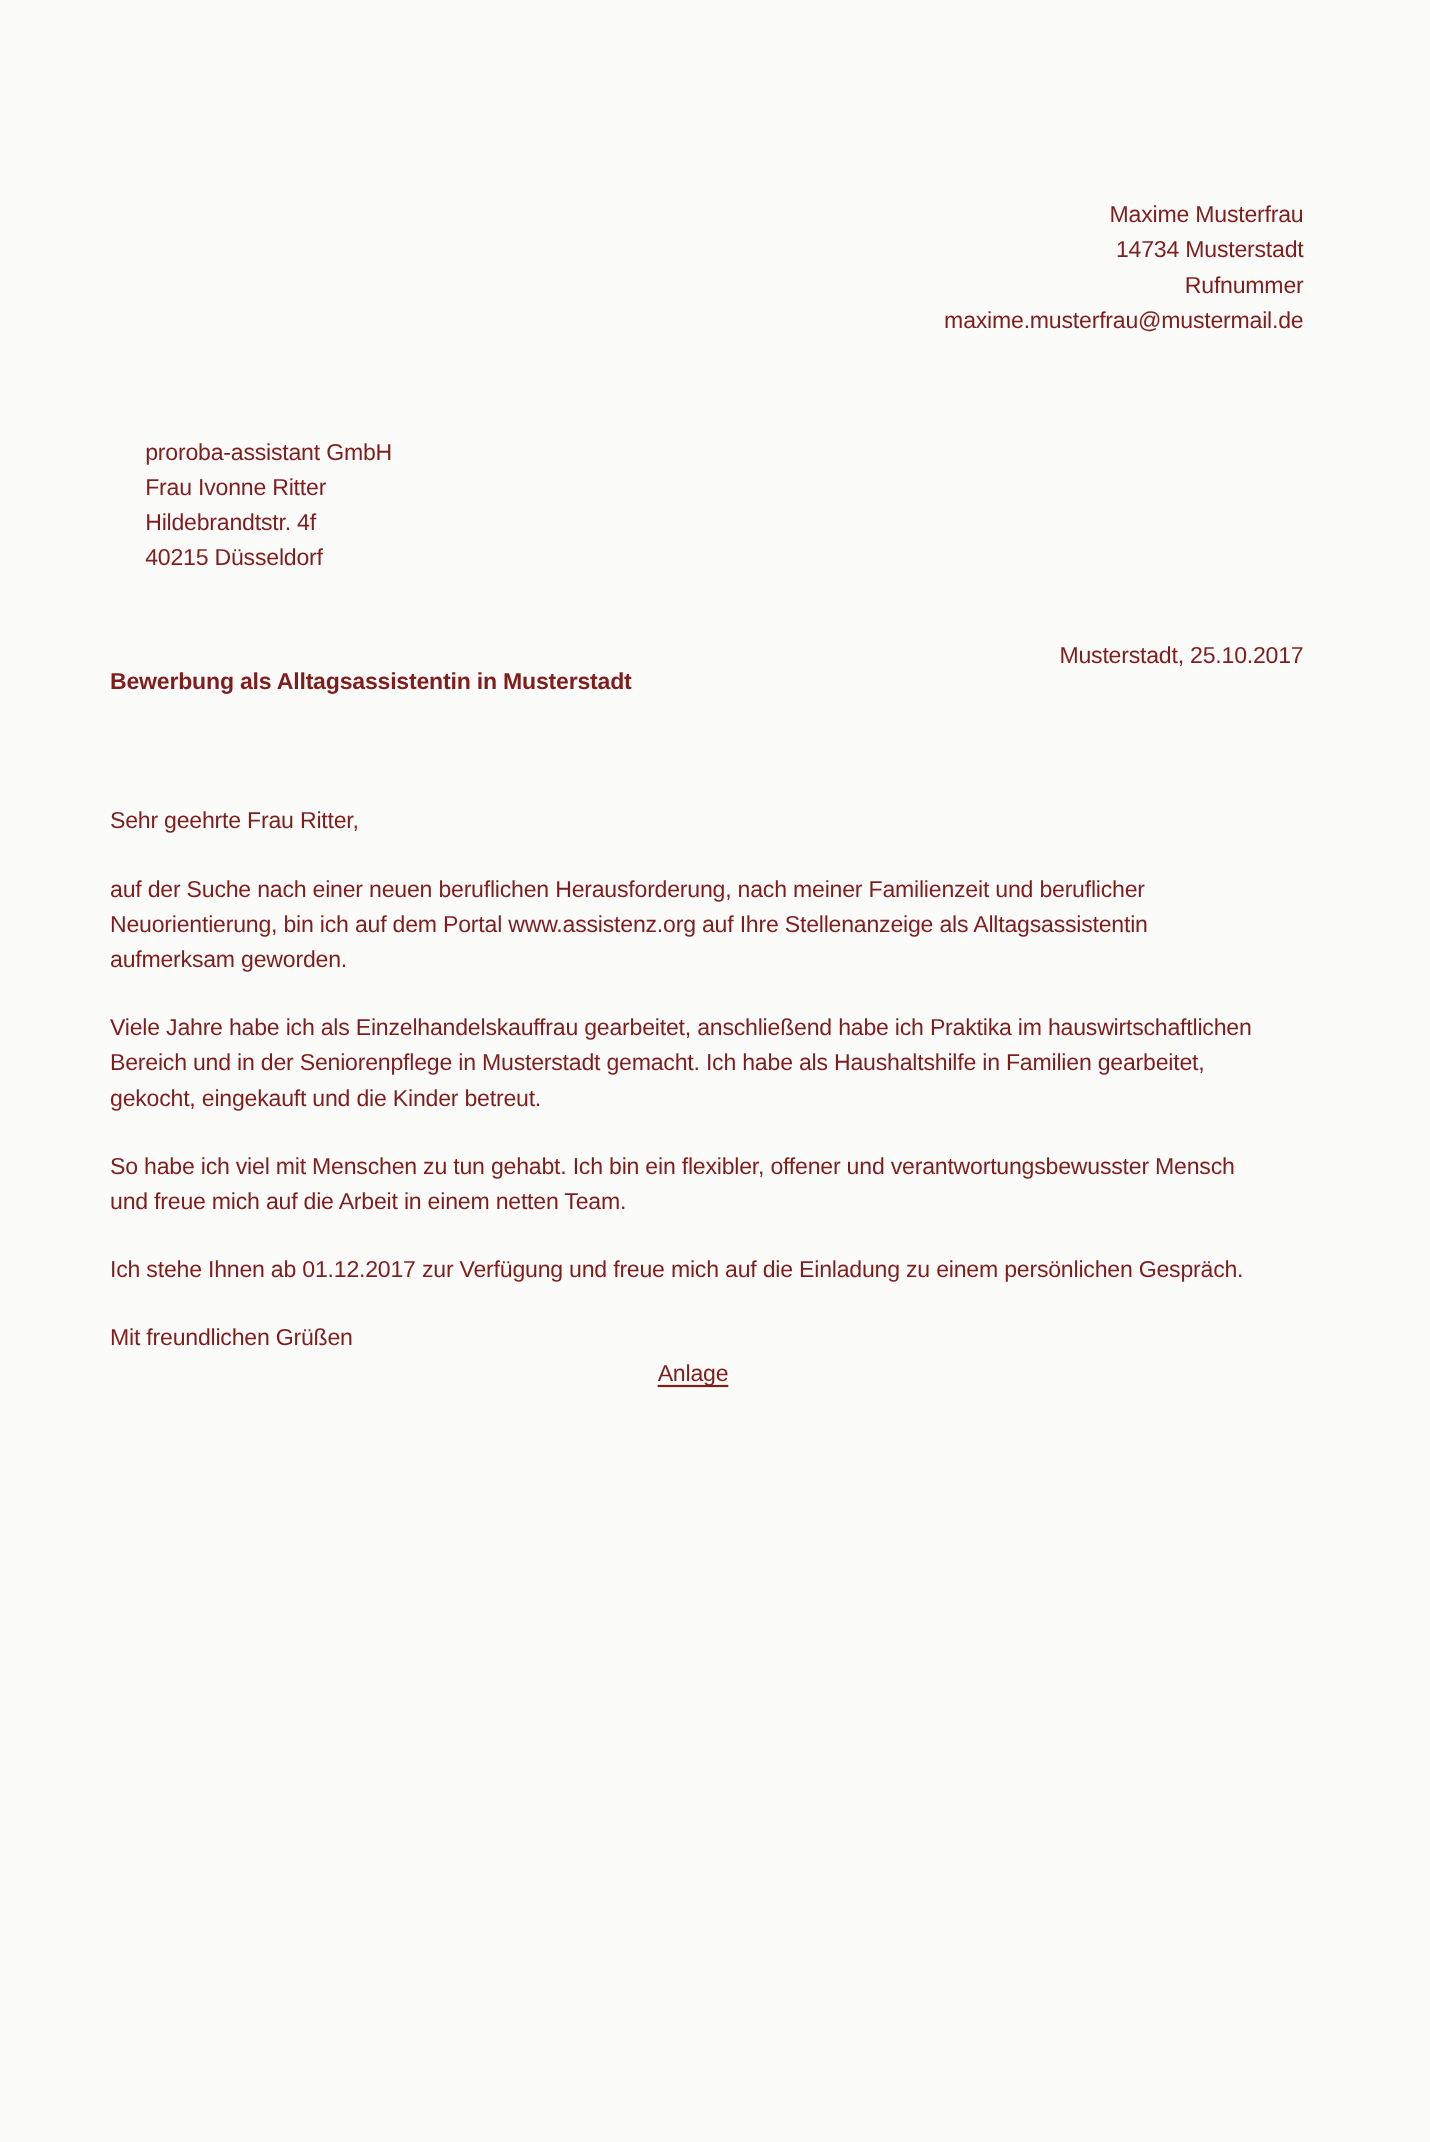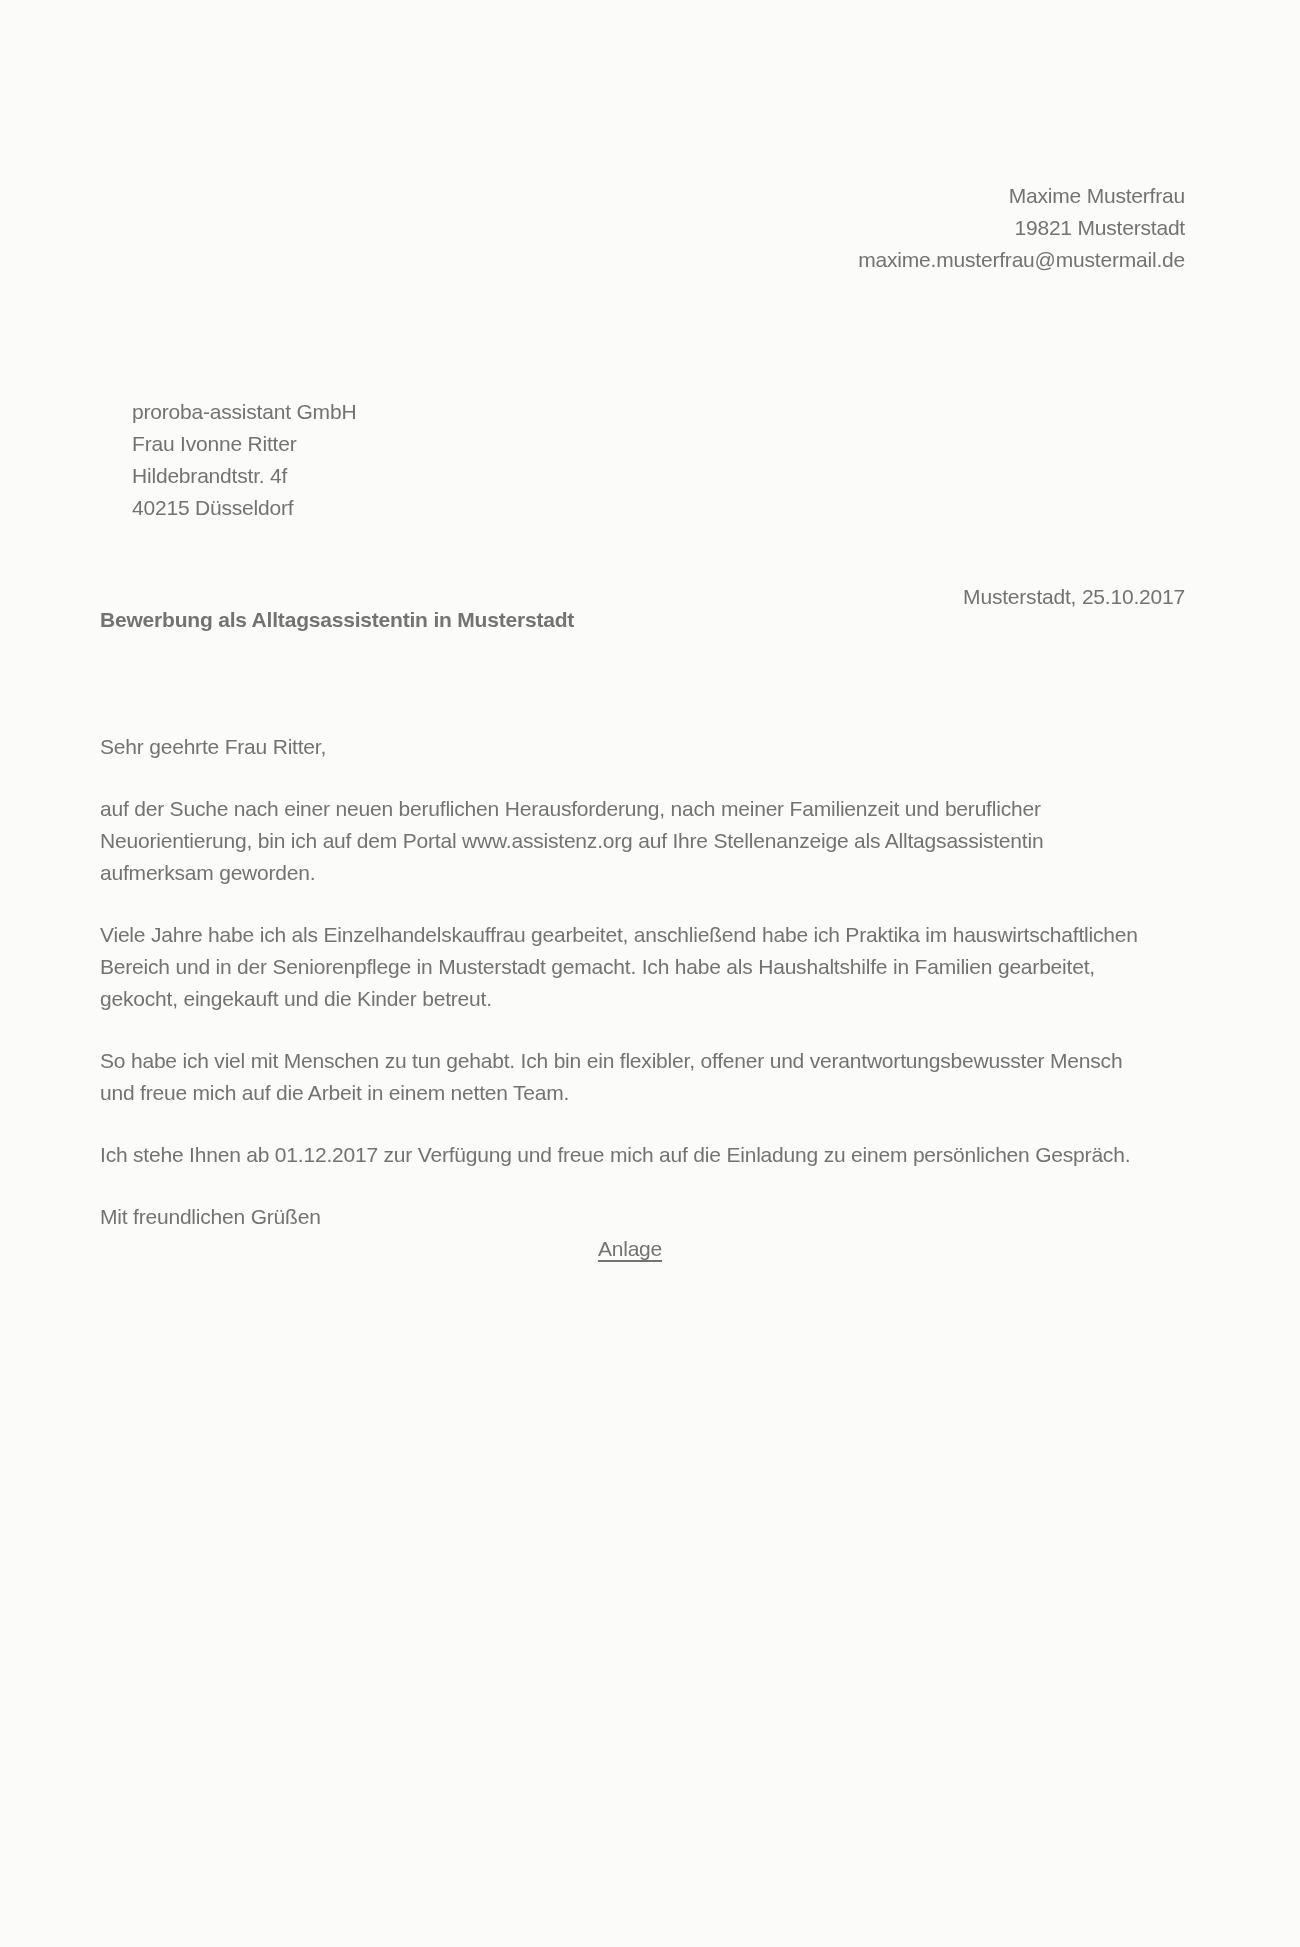--- a/index.html
+++ b/index.html
@@ -7,21 +7,21 @@
     margin: 0;
     padding: 0;
     background: #f4f4f3;
   }
   .page {
     position: relative;
     width: 1300px;
     height: 1947px;
     margin: 0 auto;
     background: #fbfbfa;
-    color: #737373;
+    color: #7f1d1d;
     font-family: "Liberation Sans", "DejaVu Sans", sans-serif;
     font-size: 21px;
     line-height: 32px;
     letter-spacing: -0.2px;
     overflow: hidden;
   }
   .sender-block {
     position: absolute;
     top: 180px;
     right: 115px;
@@ -71,21 +71,22 @@
     text-underline-offset: 4px;
   }
 </style>
 </head>
 <body>
 
 <div class="page">
 
   <div class="sender-block">
     <div>Maxime Musterfrau</div>
-    <div>19821 Musterstadt</div>
+    <div>14734 Musterstadt</div>
+    <div>Rufnummer</div>
     <div>maxime.musterfrau@mustermail.de</div>
   </div>
 
   <div class="recipient-block">
     <div>proroba-assistant GmbH</div>
     <div>Frau Ivonne Ritter</div>
     <div>Hildebrandtstr. 4f</div>
     <div>40215 Düsseldorf</div>
   </div>
 

